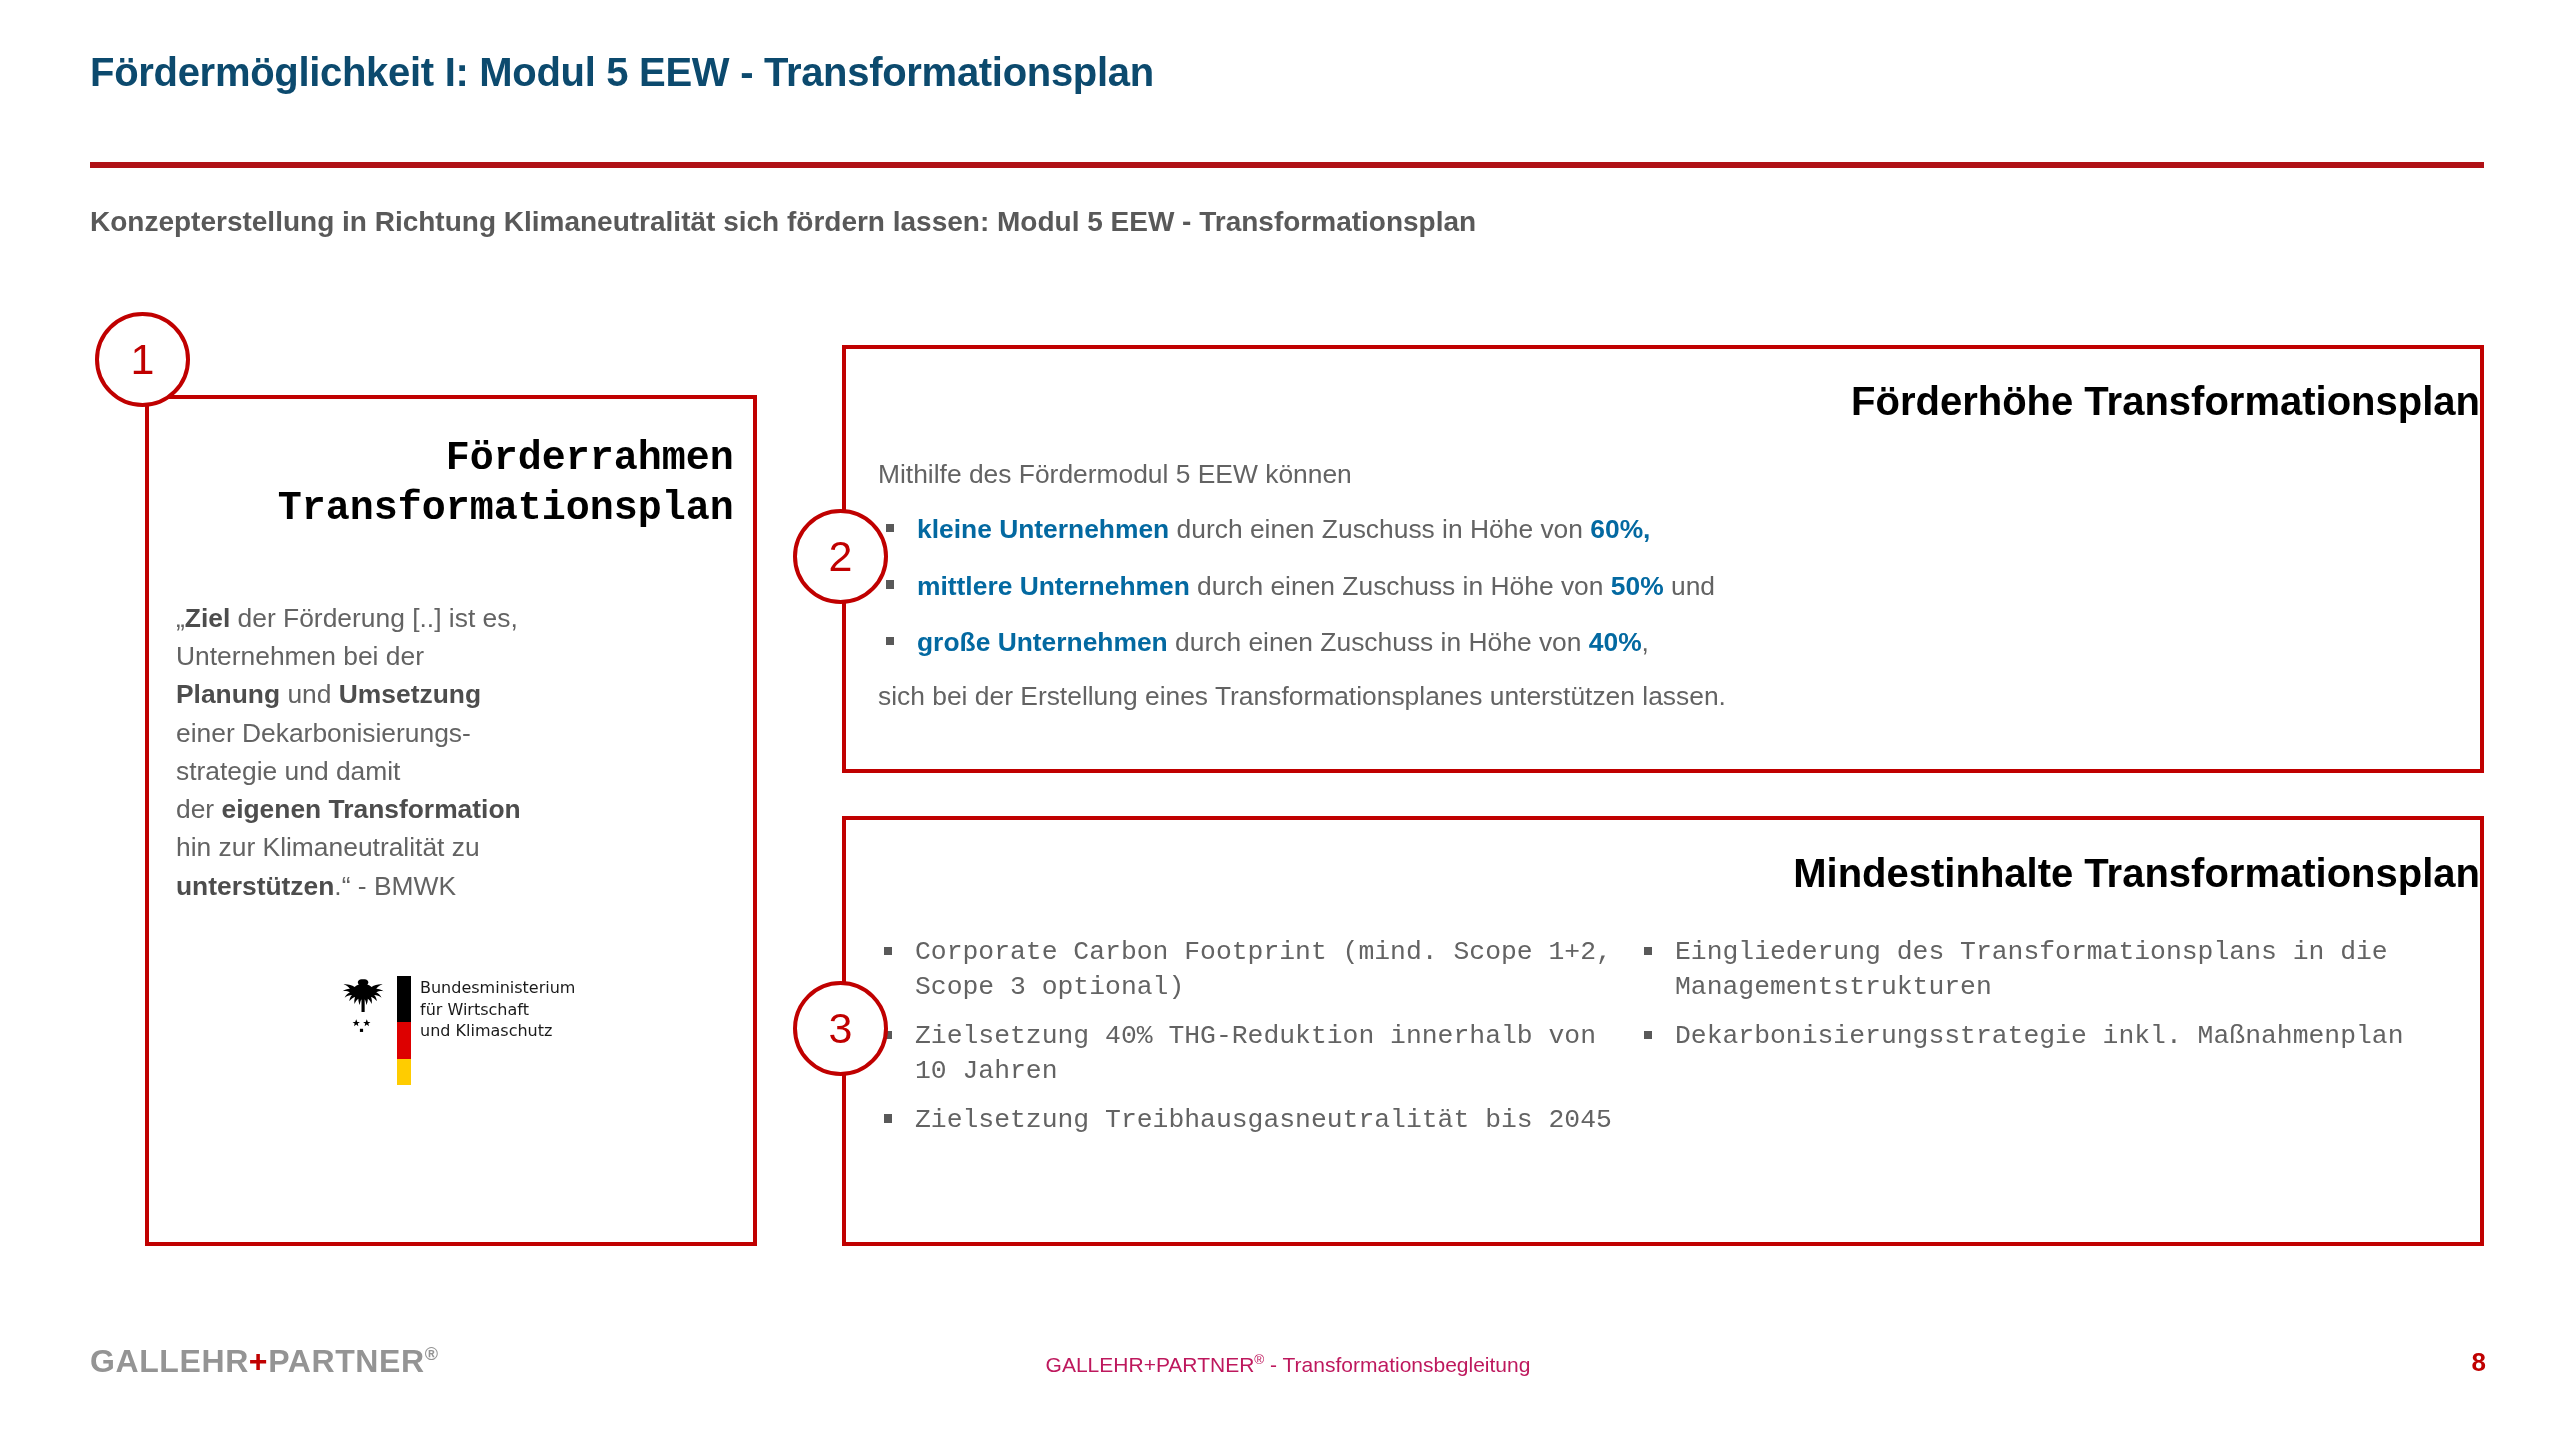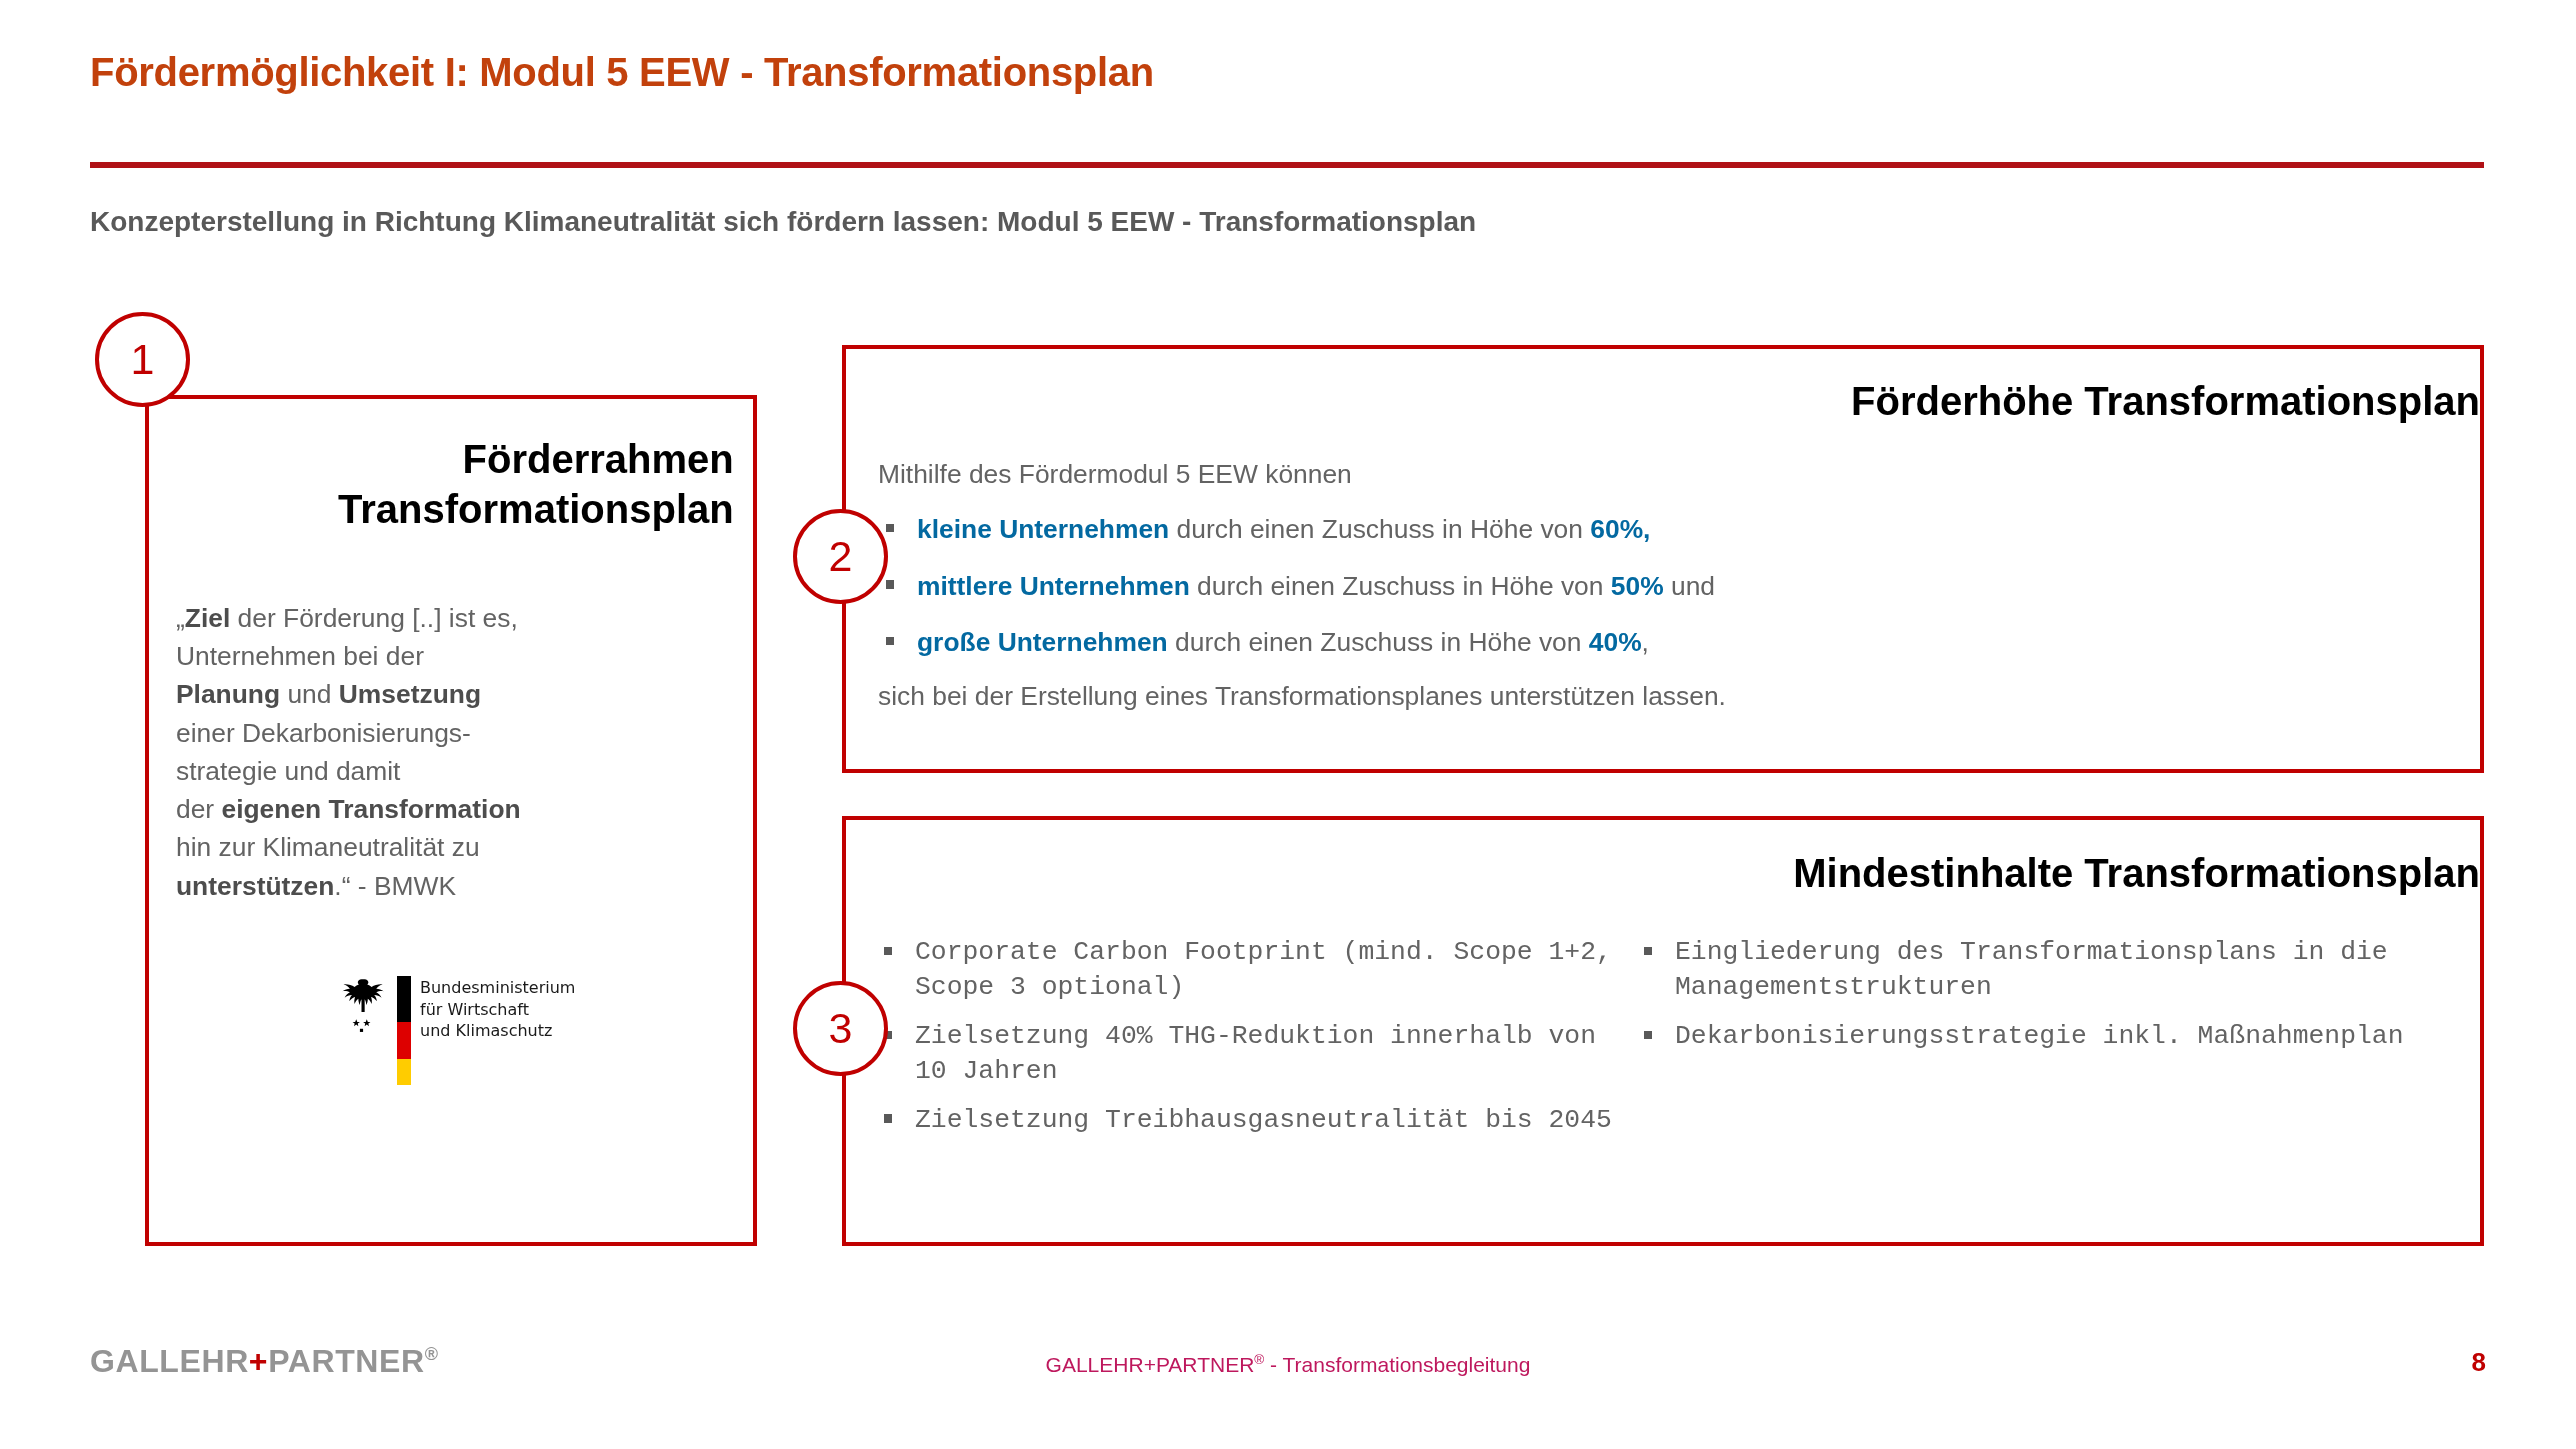--- a/index.html
+++ b/index.html
@@ -2,21 +2,21 @@
 <html style="font-size:10.3px"><head>
 <meta charset="utf-8">
 <style>
   html,body{margin:0;padding:0;background:#ffffff;}
   body{width:2576px;height:1449px;position:relative;overflow:hidden;
        font-family:"Liberation Sans","DejaVu Sans",sans-serif;}
 
   
   #slide-title{
     position:absolute;left:90px;top:50px;width:2396px;
-    font-size:40px;font-weight:bold;color:#c2410c;letter-spacing:-0.3px;
+    font-size:40px;font-weight:bold;color:#0c4a6e;letter-spacing:-0.3px;
     white-space:nowrap;
   }
   #title-rule{
     position:absolute;left:90px;top:162px;width:2394px;height:5.8px;
     background:#b01116;
   }
   #slide-subtitle{
     position:absolute;left:90px;top:206px;width:2396px;
     font-size:28px;font-weight:bold;color:#595959;white-space:nowrap;
   }
@@ -35,21 +35,21 @@
     font-size:43px;color:#c00000;z-index:5;box-sizing:border-box;
   }
   #circle-1{left:95px;top:312px;}
   #circle-2{left:793px;top:509px;}
   #circle-3{left:793px;top:981px;}
 
   
   .box-head{
     text-align:right;font-weight:bold;color:#000000;font-size:40px;line-height:1.26;
   }
-  #box-left .box-head{margin:35px 19.3px 0 19.3px;}
+  #box-left .box-head{margin:35px 19.3px 0 19.3px;font-family:Liberation Mono, monospace;}
   #box-right-top .box-head{margin:27px 0 0 0;}
   #box-right-bottom .box-head{margin:28px 0 0 0;}
 
   
   #quote{
     margin:64px 0 0 27px;font-size:26.4px;line-height:1.45;color:#636363;
   }
   #quote b{color:#4d4d4d;}
 
   

